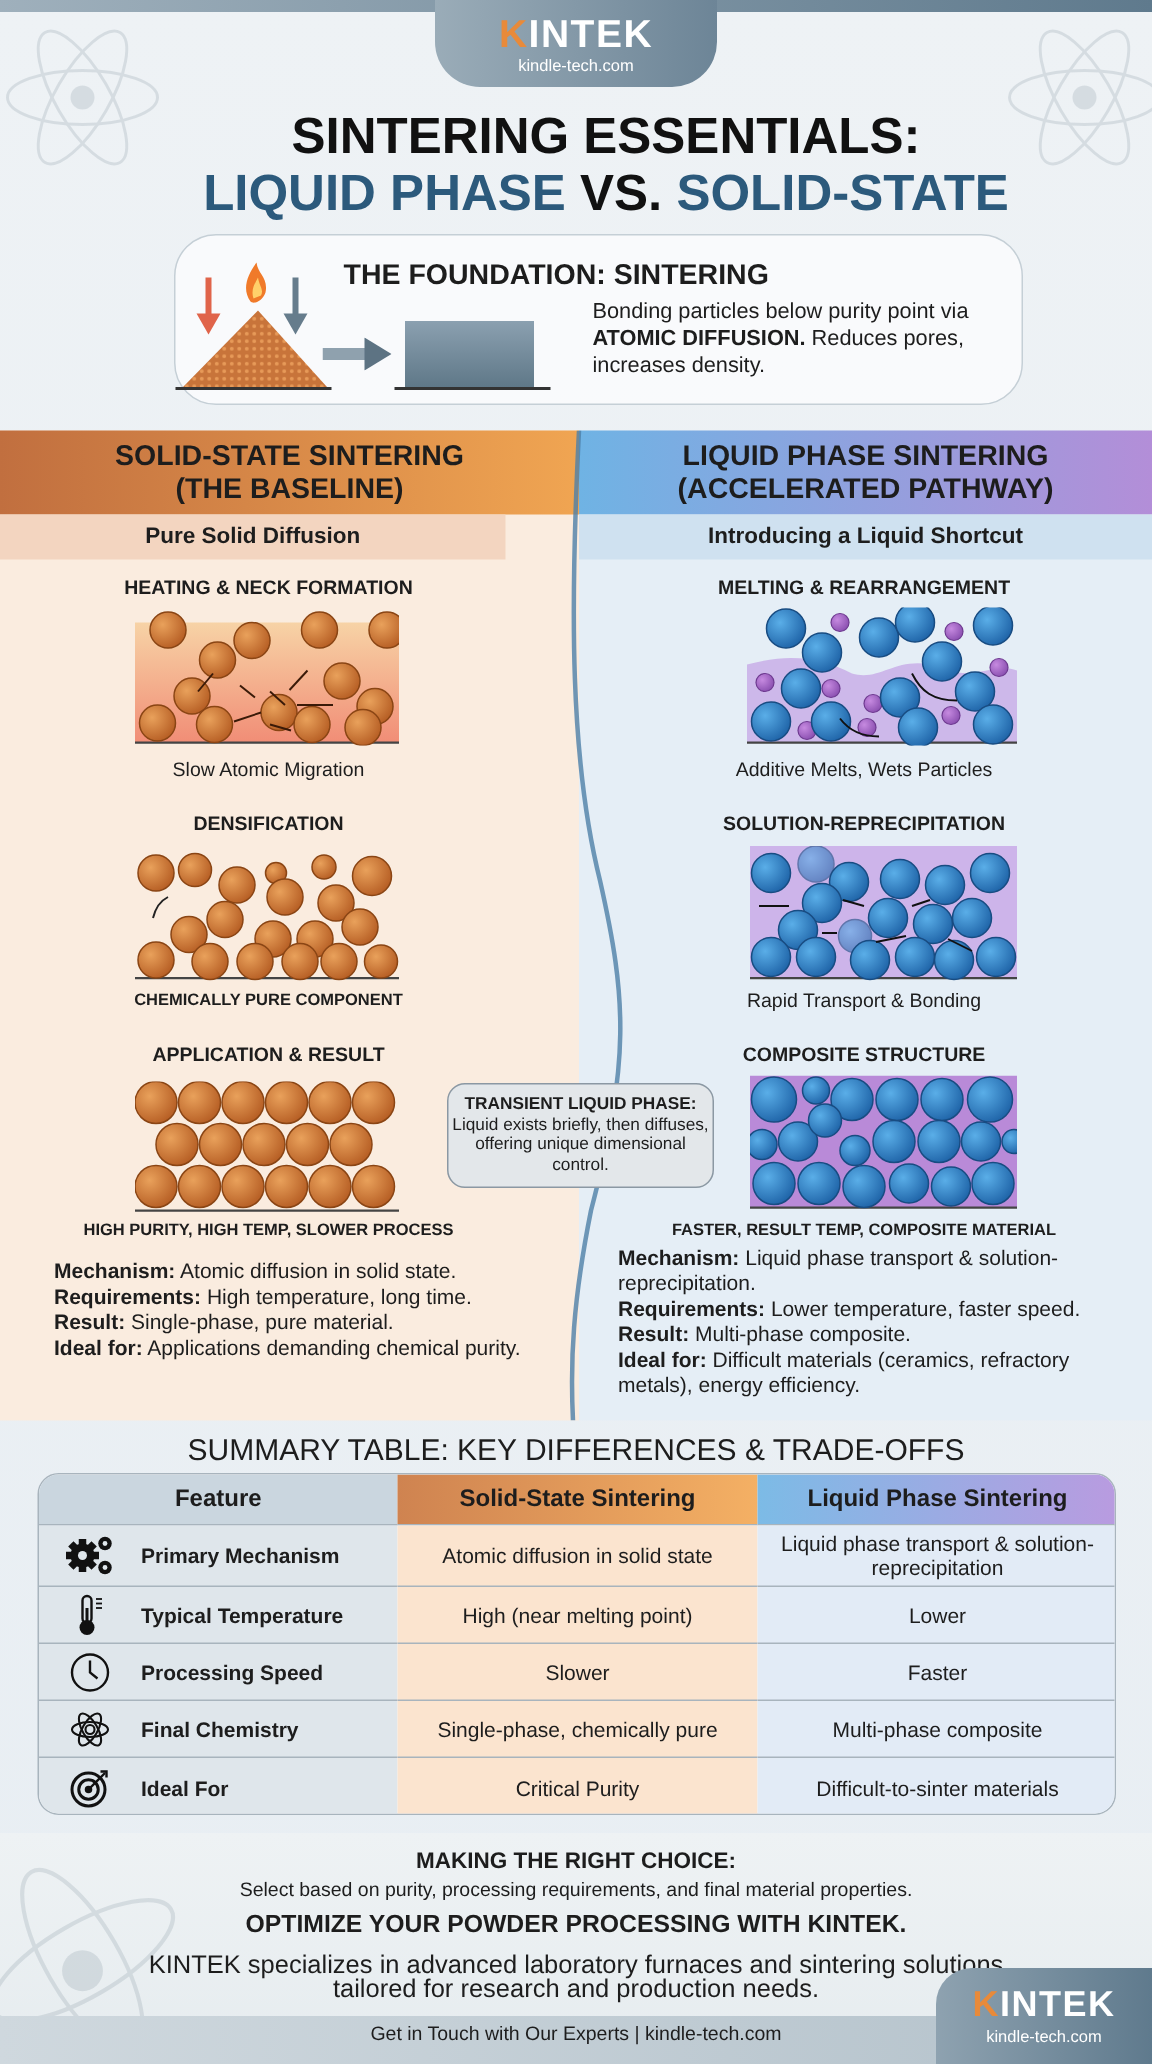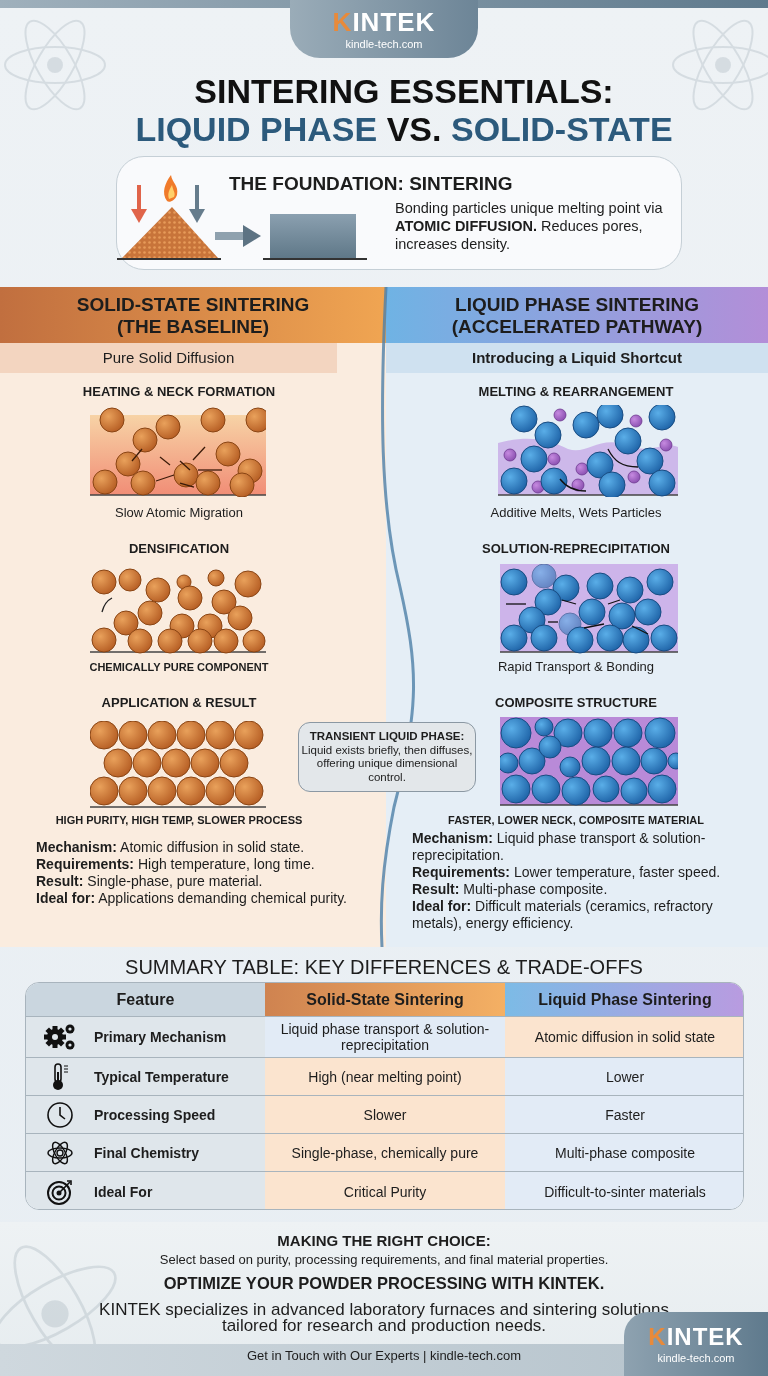--- a/index.html
+++ b/index.html
@@ -57,21 +57,21 @@
     background: linear-gradient(90deg, #c16f3f, #f0a552);
     text-align: center; font-weight: bold; font-size: 19px; line-height: 22px; padding-top: 7px;
   }
   .head-right {
     position: absolute; left: 0; top: 0; width: 382px; height: 56px;
     background: linear-gradient(90deg, #6fb3e4, #b38ed8);
     text-align: center; font-weight: bold; font-size: 19px; line-height: 22px; padding-top: 7px;
   }
   .sub-left {
     position: absolute; left: 0; top: 56px; width: 337px; height: 30px;
-    background: #f3d5c0; text-align: center; font-weight: normal; font-size: 15px; line-height: 30px;
+    background: #f3d5c0; text-align: center; font-weight: bold; font-size: 15px; line-height: 30px;
   }
   .sub-right {
     position: absolute; left: 0; top: 56px; width: 382px; height: 30px;
     background: #cfe1f0; text-align: center; font-weight: bold; font-size: 15px; line-height: 30px;
   }
   .stage-title { position: absolute; width: 300px; text-align: center; font-weight: bold; font-size: 13px; }
   .stage-caption { position: absolute; width: 300px; text-align: center; font-size: 13px; }
   .stage-caption.caps { font-weight: bold; font-size: 11px; }
   .stage-img { position: absolute; }
   .divider-curve { position: absolute; left: 360px; top: 287px; }
@@ -177,21 +177,21 @@
       <polygon points="72,44 88,44 80,58" fill="#667c8c"></polygon>
   </svg>
   <div class="pile-line"></div>
   <svg class="f-arrow" width="46" height="22" viewBox="0 0 46 22">
     <rect x="0" y="7" width="30" height="8" fill="#8fa1ae"></rect>
       <polygon points="28,0 46,11 28,22" fill="#5d7383"></polygon>
   </svg>
   <div class="block"></div>
   <div class="block-line"></div>
   <div class="f-title">THE FOUNDATION: SINTERING</div>
-  <div class="f-text"><span>Bonding particles unique melting point via </span><b>ATOMIC DIFFUSION.</b><span> Reduces pores, increases density.</span></div>
+  <div class="f-text"><span>Bonding particles below purity point via </span><b>ATOMIC DIFFUSION.</b><span> Reduces pores, increases density.</span></div>
 </div>
 
 <div class="col-left">
   <div class="head-left">
     <div>SOLID-STATE SINTERING</div>
     <div>(THE BASELINE)</div>
   </div>
   <div class="sub-left">Pure Solid Diffusion</div>
 
   <div class="stage-title" style="left:29px;top:97px">HEATING &amp; NECK FORMATION</div>
@@ -405,21 +405,21 @@
         <circle cx="154" cy="44" r="13"></circle>
         <circle cx="176" cy="44" r="8"></circle>
       <circle cx="16" cy="72" r="14"></circle>
         <circle cx="46" cy="72" r="14"></circle>
         <circle cx="76" cy="74" r="14"></circle>
         <circle cx="106" cy="72" r="13"></circle>
         <circle cx="134" cy="74" r="13"></circle>
         <circle cx="162" cy="72" r="14"></circle>
     </g>
   </svg>
-  <div class="stage-caption caps" style="left:40px;top:527px">FASTER, LOWER NECK, COMPOSITE MATERIAL</div>
+  <div class="stage-caption caps" style="left:40px;top:527px">FASTER, RESULT TEMP, COMPOSITE MATERIAL</div>
 
   <div class="desc" style="left:26px;top:543px;width:350px">
     <div><b>Mechanism:</b><span> Liquid phase transport &amp; solution-reprecipitation.</span></div>
     <div><b>Requirements:</b><span> Lower temperature, faster speed.</span></div>
     <div><b>Result:</b><span> Multi-phase composite.</span></div>
     <div><b>Ideal for:</b><span> Difficult materials (ceramics, refractory metals), energy efficiency.</span></div>
   </div>
 </div>
 
 <svg class="divider-curve" width="60" height="660" viewBox="0 0 60 660">
@@ -453,22 +453,22 @@
               <circle cx="27" cy="7" r="4.5"></circle>
               <circle cx="27" cy="23" r="4.5"></circle>
             </g>
             <circle cx="12" cy="15" r="3" fill="#dfe6eb"></circle>
             <circle cx="27" cy="7" r="1.6" fill="#dfe6eb"></circle>
             <circle cx="27" cy="23" r="1.6" fill="#dfe6eb"></circle>
           </svg>
         </span>
       <span>Primary Mechanism</span>
     </div>
+    <div class="c c2">Atomic diffusion in solid state</div>
     <div class="c c3">Liquid phase transport &amp; solution-reprecipitation</div>
-    <div class="c c2">Atomic diffusion in solid state</div>
   </div>
   <div class="tr" style="top:75px;height:38px">
     <div class="c c1 feat">
       <span class="ico">
           <svg width="20" height="30" viewBox="0 0 20 30">
             <rect x="5" y="2" width="6" height="18" rx="3" fill="none" stroke="#111" stroke-width="1.6"></rect>
             <circle cx="8" cy="23" r="5" fill="#111"></circle>
             <rect x="7" y="10" width="2" height="12" fill="#111"></rect>
             <g stroke="#111" stroke-width="1.2">
               <line x1="14" y1="4" x2="18" y2="4"></line>

